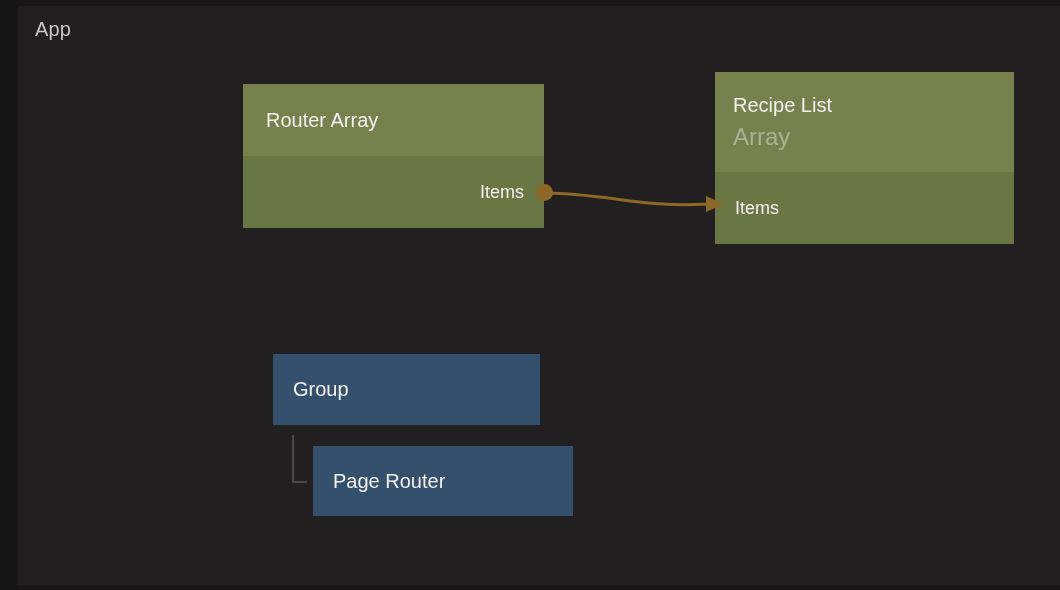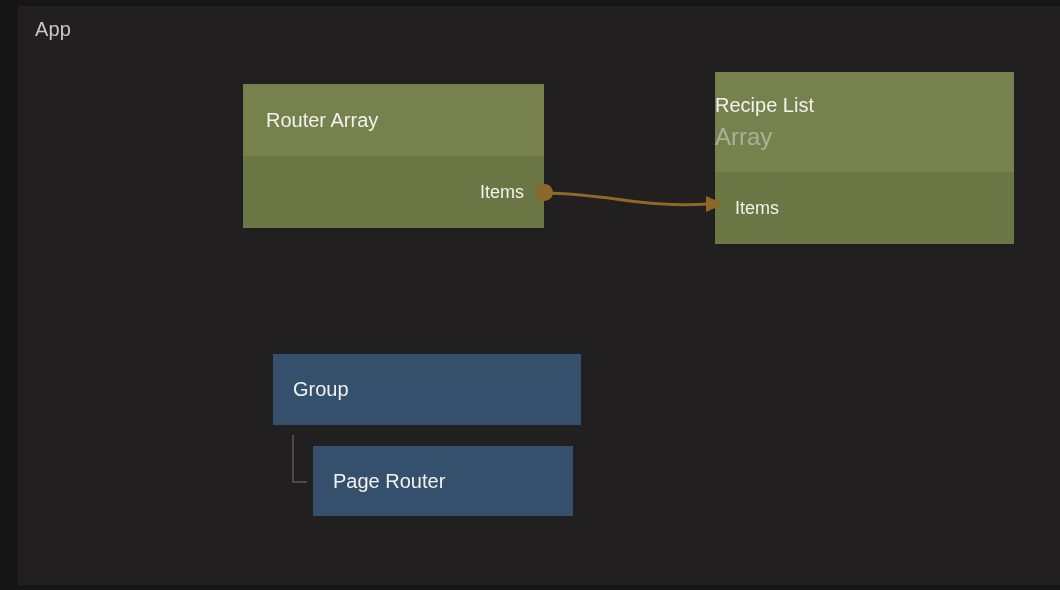--- a/index.html
+++ b/index.html
@@ -97,24 +97,24 @@
   .tree-line { position: absolute; background: #4a4a4a; z-index: 1; }
   .tree-v { left: 284px; top: 435px; width: 2px; height: 48px; }
   .tree-h { left: 284px; top: 481px; width: 15px; height: 2px; }
 
   
   #node-static-array { left: 235px; top: 84px; width: 301px; height: 144px; }
   #node-static-array .node-header { height: 72px; padding-left: 23px; }
   #node-static-array .node-body { height: 72px; }
 
   #node-recipe-list { left: 707px; top: 72px; width: 299px; height: 172px; }
-  #node-recipe-list .node-header { height: 100px; }
+  #node-recipe-list .node-header { height: 100px; padding-left: 18px; }
   #node-recipe-list .node-body { height: 72px; }
 
-  #node-group { left: 265px; top: 354px; width: 308px; height: 71px; }
+  #node-group { left: 265px; top: 354px; width: 267px; height: 71px; }
   #node-page-router { left: 305px; top: 446px; width: 260px; height: 70px; }
   .node.blue .node-title { font-size: 20px; }
 </style>
 </head>
 <body>
 
 <div class="viewport">
   <div class="edge edge-left"></div>
   <div class="edge edge-top"></div>
   <div class="edge edge-bottom"></div>

